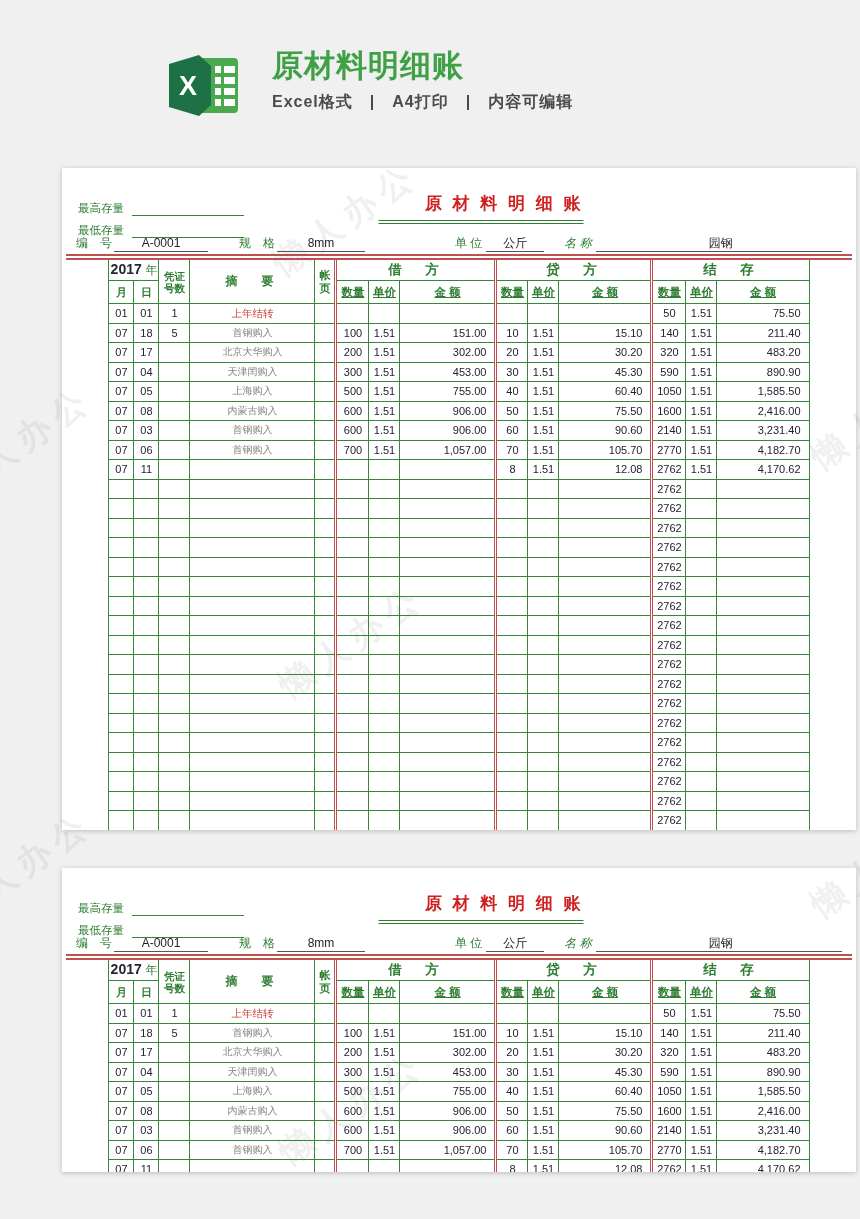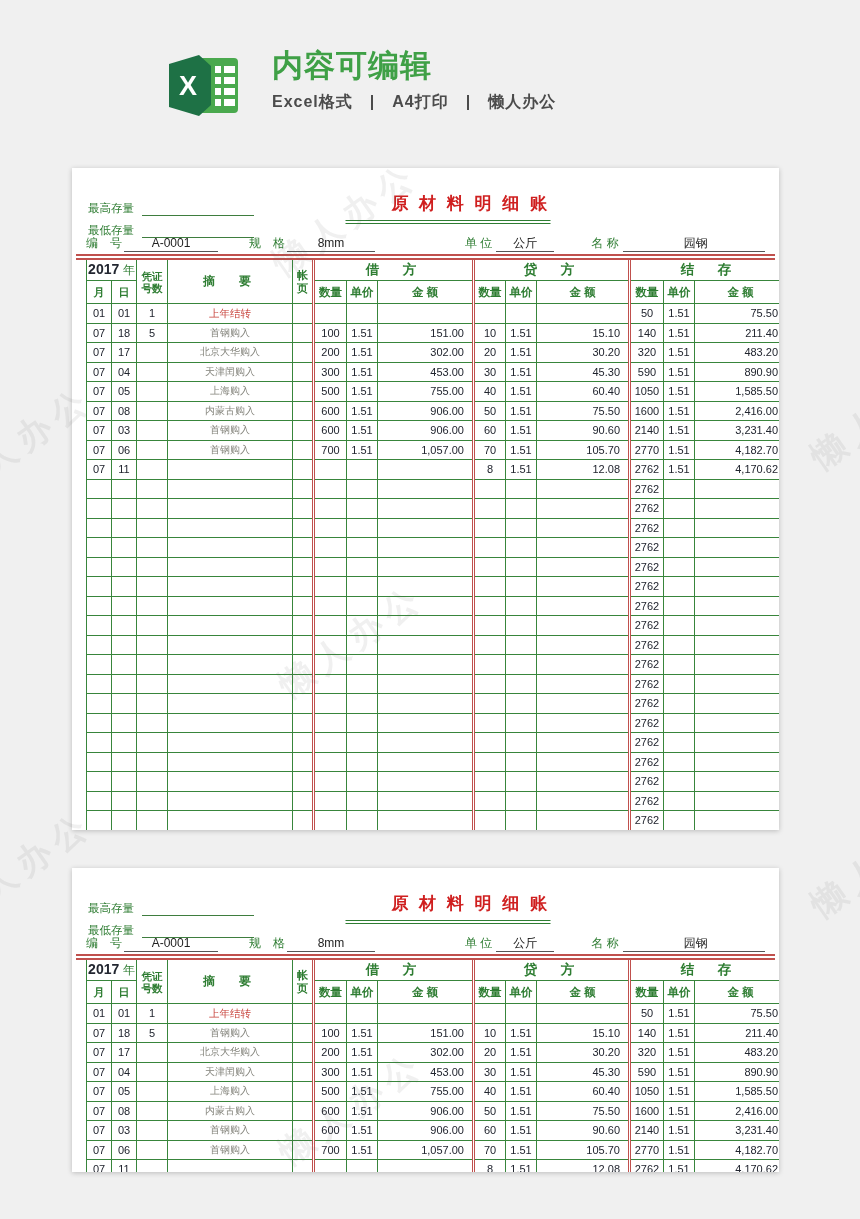--- a/index.html
+++ b/index.html
@@ -7,21 +7,21 @@
   .page{position:absolute;inset:0;overflow:hidden;}
 
   
   .top-header{position:absolute;left:166px;top:48px;display:flex;align-items:flex-start;}
   .top-header .icon-box{flex:0 0 auto;margin-top:4px;}
   .top-text{margin-left:30px;}
   .main-title{font-size:31px;font-weight:bold;color:#3fa046;letter-spacing:1px;line-height:36px;}
   .sub-title{margin-top:8px;font-size:16px;font-weight:bold;color:#4b4b4b;letter-spacing:1px;}
 
   
-  .card{position:absolute;left:72px;width:707px;background:#fff;box-shadow:0 1px 5px rgba(0,0,0,.22);overflow:hidden;}
+  .card{position:absolute;left:62px;width:794px;background:#fff;box-shadow:0 1px 5px rgba(0,0,0,.22);overflow:hidden;}
   .card.first{top:168px;height:662px;}
   .card.second{top:868px;height:304px;}
   .card-inner{padding:14px 14px 0 14px;}
 
   
   .head-zone{position:relative;height:72px;}
   .stock{position:absolute;left:2px;top:12px;}
   .stock-row{height:22px;display:flex;align-items:flex-end;}
   .g-lbl{color:#2f7d33;font-size:11.5px;}
   .stock-line{display:inline-block;width:112px;margin-left:8px;border-bottom:1.5px solid #3e7d3e;height:14px;}
@@ -29,33 +29,33 @@
   .sheet-title{font-size:17px;font-weight:bold;color:#cf1f1f;letter-spacing:3px;white-space:nowrap;text-align:right;}
   .title-underline{margin:5px auto 0;width:205px;height:2px;border-top:1.5px solid #2f7d33;border-bottom:1.5px solid #2f7d33;}
   .meta{position:absolute;left:0;right:0;bottom:2px;display:flex;align-items:flex-end;font-size:12px;height:18px;}
   .meta .g-lbl{font-size:12px;white-space:nowrap;}
   .val{display:inline-block;border-bottom:1px solid #555;color:#222;text-align:center;height:16px;line-height:16px;white-space:nowrap;}
   .v-code{width:94px;margin-left:2px;}
   .m-spec{margin-left:31px;}
   .v-spec{width:88px;margin-left:2px;}
   .m-unit{margin-left:90px;}
   .v-unit{width:58px;margin-left:4px;}
-  .m-name{margin-left:37px;}
+  .m-name{margin-left:20px;font-style:italic;}
   .v-name{flex:1;text-align:center;padding-left:4px;margin-left:4px;}
 
   
   .red-dbl{height:2px;border-top:2px solid #c0504d;border-bottom:2px solid #c0504d;margin:0 -10px;}
 
   
   table.ledger{border-collapse:collapse;table-layout:fixed;width:700px;margin:0 auto;}
   .ledger th,.ledger td{border:1px solid #38853b;padding:0;overflow:hidden;white-space:nowrap;}
   .ledger thead tr:first-child th{border-top:none;}
   .ledger thead th{color:#2e7d32;font-weight:bold;text-align:center;vertical-align:middle;}
   .ledger tr.r1 th{height:20px;}
-  .ledger tr.r2 th{height:14px;}
+  .ledger tr.r2 th{height:14px;text-decoration:underline;}
   .ledger tr.r3 th{height:22px;}
   .th-year{font-size:13px;}
   .th-year .yr{color:#222630;font-size:14px;}
   .th-year .yrs{color:#2e7d32;font-size:12px;font-weight:normal;}
   .th-voucher{font-size:10.5px;line-height:12px;font-weight:normal;}
   .th-summary{font-size:12px;letter-spacing:6px;}
   .th-page{font-size:11px;line-height:13px;font-weight:normal;}
   .sec{font-size:13.5px;letter-spacing:5px;}
   .th-sub{font-size:11.5px;font-weight:normal;}
   .th-md{font-size:11px;font-weight:normal;color:#2e4a2e;}
@@ -86,22 +86,22 @@
           <rect x="49" y="36" width="6" height="7"></rect>
             <rect x="58" y="36" width="11" height="7"></rect>
           <rect x="49" y="47" width="6" height="7"></rect>
             <rect x="58" y="47" width="11" height="7"></rect>
         </g>
         <polygon points="3,12 33,3 45,14 45,53 33,64 3,55" fill="#1e7145"></polygon>
         <text x="22" y="43" font-size="27" font-weight="bold" fill="#ffffff" text-anchor="middle" font-family="'Liberation Sans',sans-serif">X</text>
       </svg>
     </div>
     <div class="top-text">
-      <div class="main-title">内容可编辑</div>
-      <div class="sub-title">Excel格式　|　A4打印　|　懒人办公</div>
+      <div class="main-title">原材料明细账</div>
+      <div class="sub-title">Excel格式　|　A4打印　|　内容可编辑</div>
     </div>
   </div>
 
   <section class="card first">
     <div class="card-inner">
       <div class="head-zone">
         <div class="stock">
           <div class="stock-row">
               <span class="g-lbl">最高存量</span>
               <span class="stock-line"></span>

